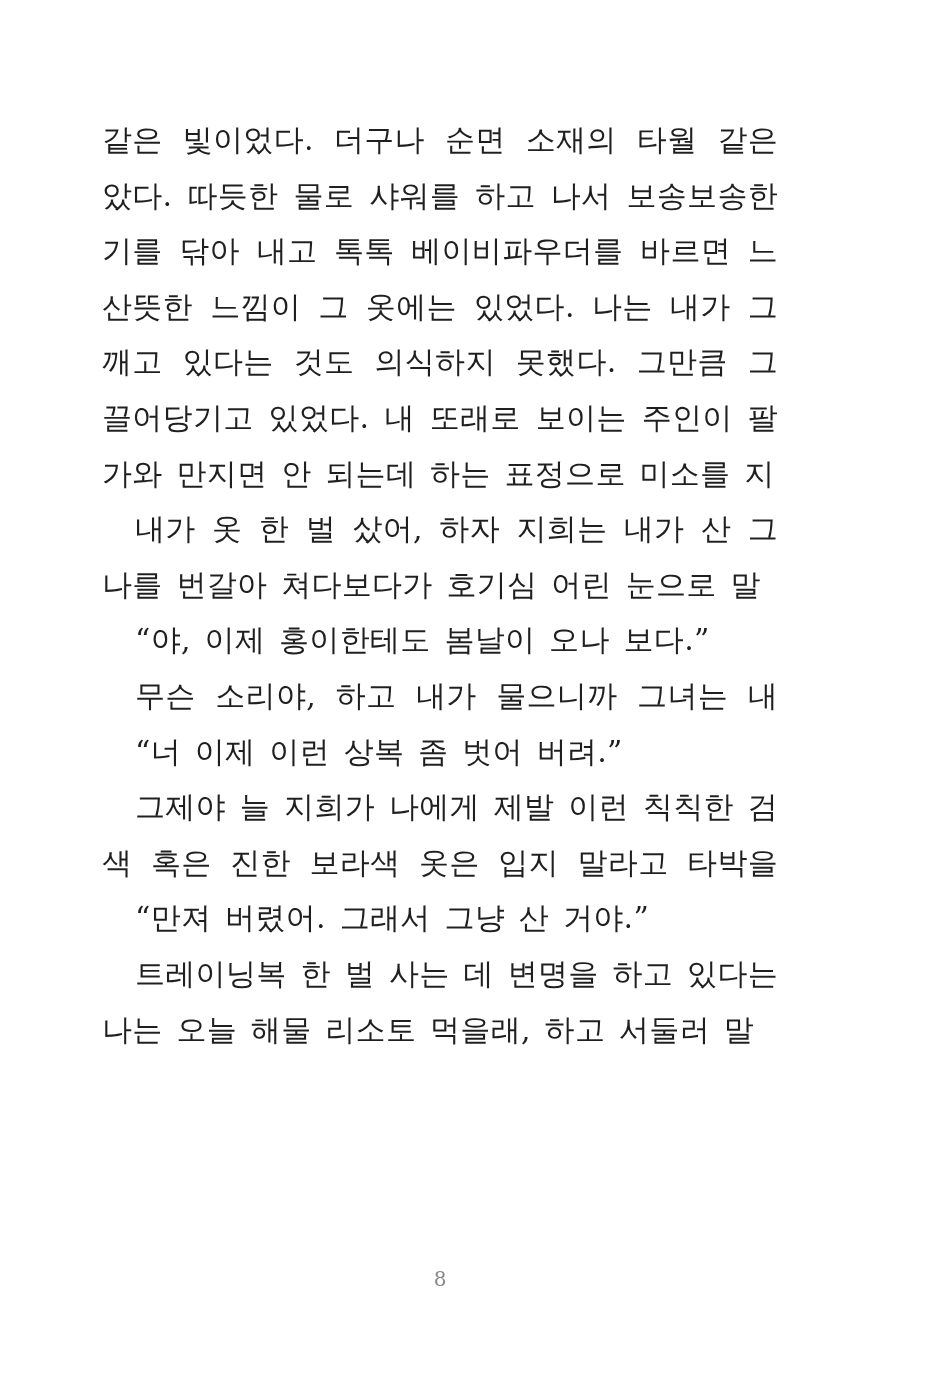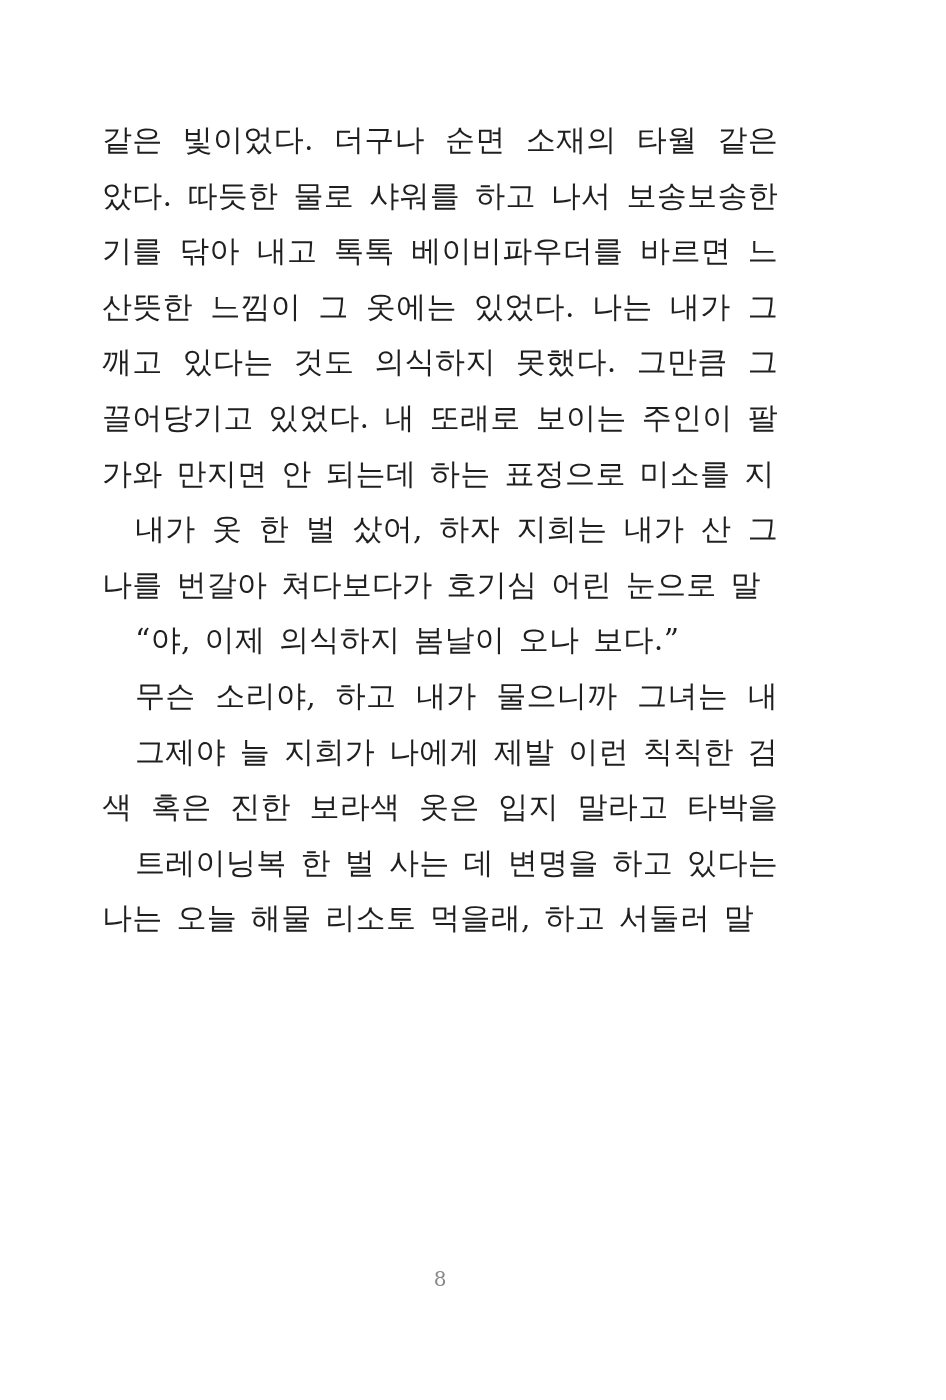--- a/index.html
+++ b/index.html
@@ -57,21 +57,23 @@
   <div class="text-block">
     <div class="line j">같은 빛이었다. 더구나 순면 소재의 타월 같은 촉감이 아주 좋</div>
     <div class="line j">았다. 따듯한 물로 샤워를 하고 나서 보송보송한 수건으로 물</div>
     <div class="line j">기를 닦아 내고 톡톡 베이비파우더를 바르면 느껴지는 그런</div>
     <div class="line j">산뜻한 느낌이 그 옷에는 있었다. 나는 내가 그 옷집의 금기를</div>
     <div class="line j">깨고 있다는 것도 의식하지 못했다. 그만큼 그 연둣빛은 나를</div>
     <div class="line j">끌어당기고 있었다. 내 또래로 보이는 주인이 팔짱을 끼고 다</div>
     <div class="line">가와 만지면 안 되는데 하는 표정으로 미소를 지었다.</div>
     <div class="line j in">내가 옷 한 벌 샀어, 하자 지희는 내가 산 그 트레이닝복과</div>
     <div class="line">나를 번갈아 쳐다보다가 호기심 어린 눈으로 말했다.</div>
-    <div class="line in">“야, 이제 의식하지 봄날이 오나 보다.”</div>
+    <div class="line in">“야, 이제 홍이한테도 봄날이 오나 보다.”</div>
     <div class="line j in">무슨 소리야, 하고 내가 물으니까 그녀는 내 진회색 슈트를</div>
+    <div class="line in">“너 이제 이런 상복 좀 벗어 버려.”</div>
     <div class="line j in">그제야 늘 지희가 나에게 제발 이런 칙칙한 검은색이나 회</div>
     <div class="line j">색 혹은 진한 보라색 옷은 입지 말라고 타박을 주던 일이 떠</div>
+    <div class="line in">“만져 버렸어. 그래서 그냥 산 거야.”</div>
     <div class="line j in">트레이닝복 한 벌 사는 데 변명을 하고 있다는 것을 깨닫고</div>
     <div class="line">나는 오늘 해물 리소토 먹을래, 하고 서둘러 말했다.</div>
   </div>
   <div class="page-number">8</div>
 </div>
 
 </body></html>

